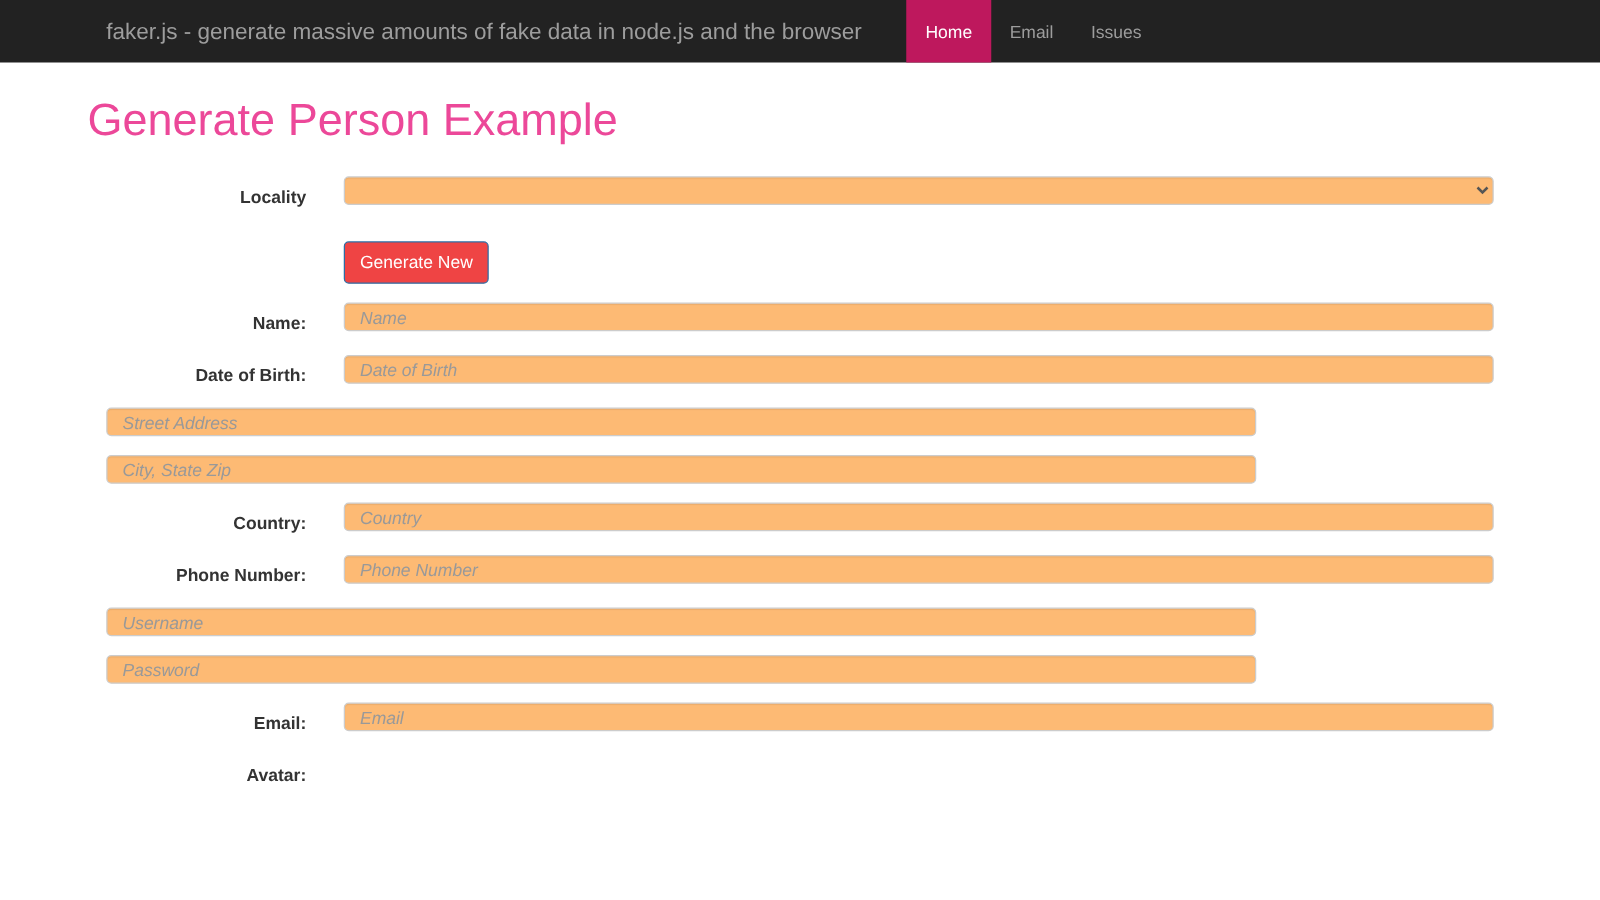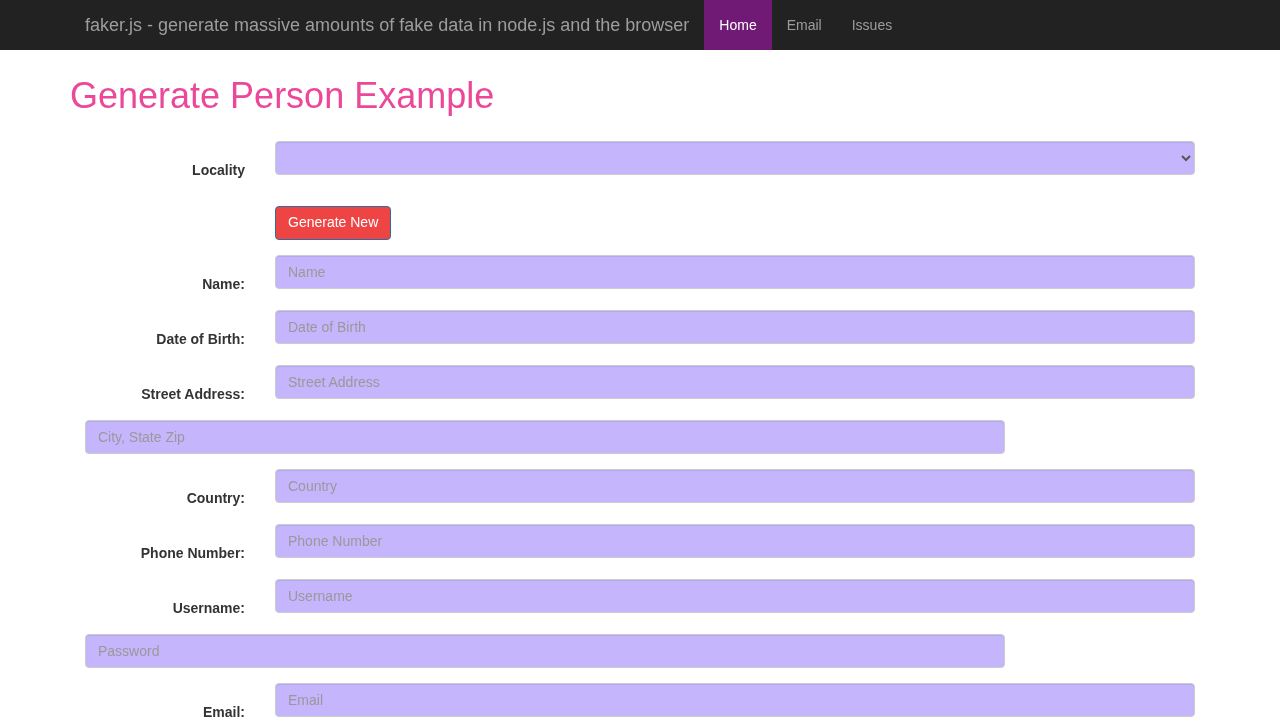--- a/index.html
+++ b/index.html
@@ -1,34 +1,35 @@
 <!DOCTYPE html>
 <html><head>
 <meta charset="utf-8">
 <style>
   * { box-sizing: border-box; }
   html, body { margin:0; padding:0; font-family: "Helvetica Neue", Helvetica, Arial, sans-serif; font-size:14px; line-height:1.42857; color:#333; background:#fff; }
   .navbar { background:#222; border:none; min-height:50px; }
-  .navbar-inner { padding:0 15px; display:flex; align-items:flex-start; }
+  .navbar-inner { padding:0 15px; display:flex; align-items:flex-start;gap:21px; }
   .navbar-brand { font-size:18px; color:#9d9d9d; padding:15px 15px; line-height:20px; }
   .nav { list-style:none; display:flex; margin:0; padding:0; }
   .nav-item { }
   .nav-link { display:block; padding:15px 15px; color:#9d9d9d; text-decoration:none; line-height:20px; }
-  .nav-link.active { background:#701a75; color:#fff; }
+  .nav-link.active { background:#be185d; color:#fff; }
   .container { width:1170px; margin:0 auto; padding:0 15px; }
   .page-h1 { font-size:36px; font-weight:500; margin:20px 0 10px; color:#ec4899; }
   .form-horizontal { margin-top:20px; }
   .form-group { margin-bottom:15px; display:flex; }
-  .control-label { width:16.6667%; padding:7px 15px 0 15px; text-align:right; font-weight:700; color:#333;margin-top:13px; }
+  .control-label { width:16.6667%; padding:7px 15px 0 15px; text-align:right; font-weight:700; color:#333; }
   .col-controls { width:83.3333%; padding:0 15px; }
   .form-control {
-    display:block; width:100%; height:34px; padding:6px 12px;
+    display:block; width:100%; height:23px; padding:6px 12px;
     font-size:14px; line-height:1.42857; color:#555;
-    background:#c4b5fd; border:1px solid #ccc; border-radius:4px;
+    background:#fdba74; border:1px solid #ccc; border-radius:4px;
     box-shadow: inset 0 1px 1px rgba(0,0,0,.075);
+    font-style: italic;
   }
   .form-control::placeholder { color:#999; }
   select.form-control { padding:6px 8px; }
   .btn {
     display:inline-block; padding:6px 12px; font-size:14px; font-weight:400;
     line-height:1.42857; text-align:center; white-space:nowrap; vertical-align:middle;
     cursor:pointer; border:1px solid transparent; border-radius:4px;
   }
   .btn-primary { color:#fff; background:#ef4444; border-color:#2e6da4; }
   .gap { height:10px; }
@@ -82,21 +83,20 @@
     </div>
 
     <div class="form-group">
       <label class="control-label">Date of Birth:</label>
       <div class="col-controls">
         <input type="text" class="form-control" placeholder="Date of Birth" style="">
       </div>
     </div>
 
     <div class="form-group">
-      <label class="control-label">Street Address:</label>
       <div class="col-controls">
         <input type="text" class="form-control" placeholder="Street Address" style="">
       </div>
     </div>
 
     <div class="form-group">
       <div class="col-controls">
         <input type="text" class="form-control" placeholder="City, State Zip" style="">
       </div>
     </div>
@@ -109,21 +109,20 @@
     </div>
 
     <div class="form-group">
       <label class="control-label">Phone Number:</label>
       <div class="col-controls">
         <input type="text" class="form-control" placeholder="Phone Number" style="">
       </div>
     </div>
 
     <div class="form-group">
-      <label class="control-label">Username:</label>
       <div class="col-controls">
         <input type="text" class="form-control" placeholder="Username" style="">
       </div>
     </div>
 
     <div class="form-group">
       <div class="col-controls">
         <input type="text" class="form-control" placeholder="Password" style="">
       </div>
     </div>

